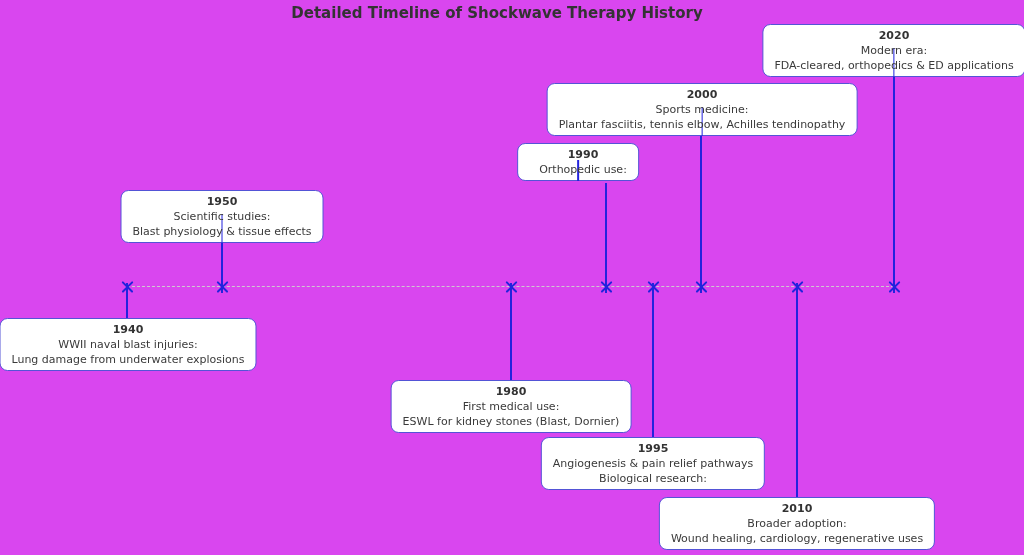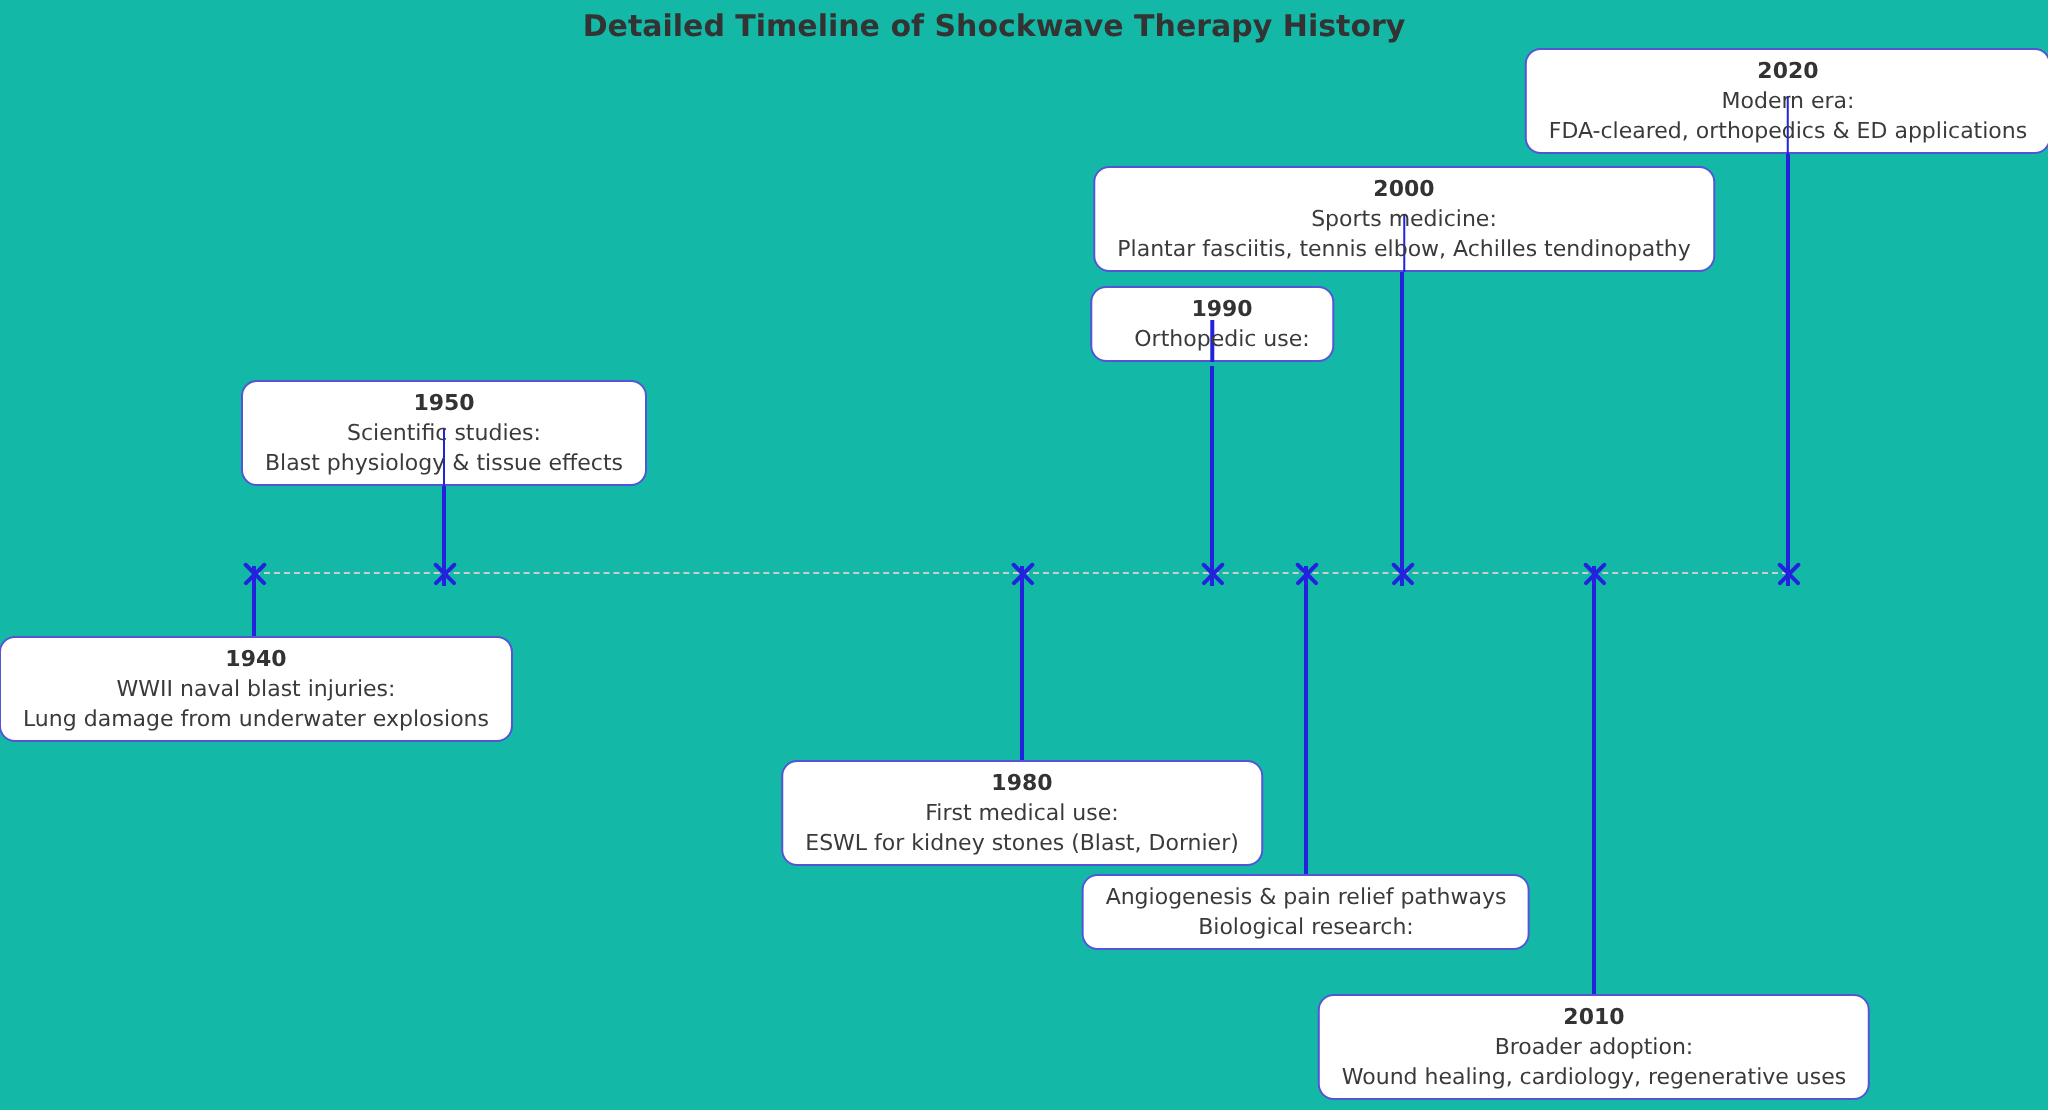--- a/index.html
+++ b/index.html
@@ -1,20 +1,20 @@
 <!DOCTYPE html>
 <html><head>
 <meta charset="utf-8">
 <style>
   html, body { margin: 0; padding: 0; background: #ffffff; }
   .canvas {
     position: relative;
     width: 1024px;
     height: 555px;
-    background: #14b8a6;
+    background: #d946ef;
     overflow: hidden;
     font-family: "DejaVu Sans", "Liberation Sans", sans-serif;
   }
   .title {
     position: absolute;
     left: 497px;
     top: 4px;
     transform: translateX(-50%);
     font-size: 15px;
     font-weight: bold;
@@ -127,34 +127,35 @@
       <span class="row">ESWL for kidney stones (Blast, Dornier)</span>
     </div>
   </div>
 
   <div>
     <div class="connector" style="left:605.2px; top:183px; height:110px;"></div>
     <div class="marker" style="left:599.5px; top:280.5px;">
         <i class="s1"></i>
         <i class="s2"></i>
       </div>
-    <div class="tbox" style="left:606px; top:143px;padding-left:21px;">
+    <div class="tbox" style="left:578px; top:143px;padding-left:21px;">
       <i class="inner-connector"></i>
       <span class="year">1990</span>
       <span class="row">Orthopedic use:</span>
     </div>
   </div>
 
   <div>
     <div class="connector" style="left:652.2px; top:283px; height:156px;"></div>
     <div class="marker" style="left:646.5px; top:280.5px;">
         <i class="s1"></i>
         <i class="s2"></i>
       </div>
     <div class="tbox" style="left:653px; top:437px;">
+      <span class="year">1995</span>
       <span class="row">Angiogenesis &amp; pain relief pathways</span>
       <span class="row">Biological research:</span>
     </div>
   </div>
 
   <div>
     <div class="connector" style="left:700.2px; top:123px; height:170px;"></div>
     <div class="marker" style="left:694.5px; top:280.5px;">
         <i class="s1"></i>
         <i class="s2"></i>

